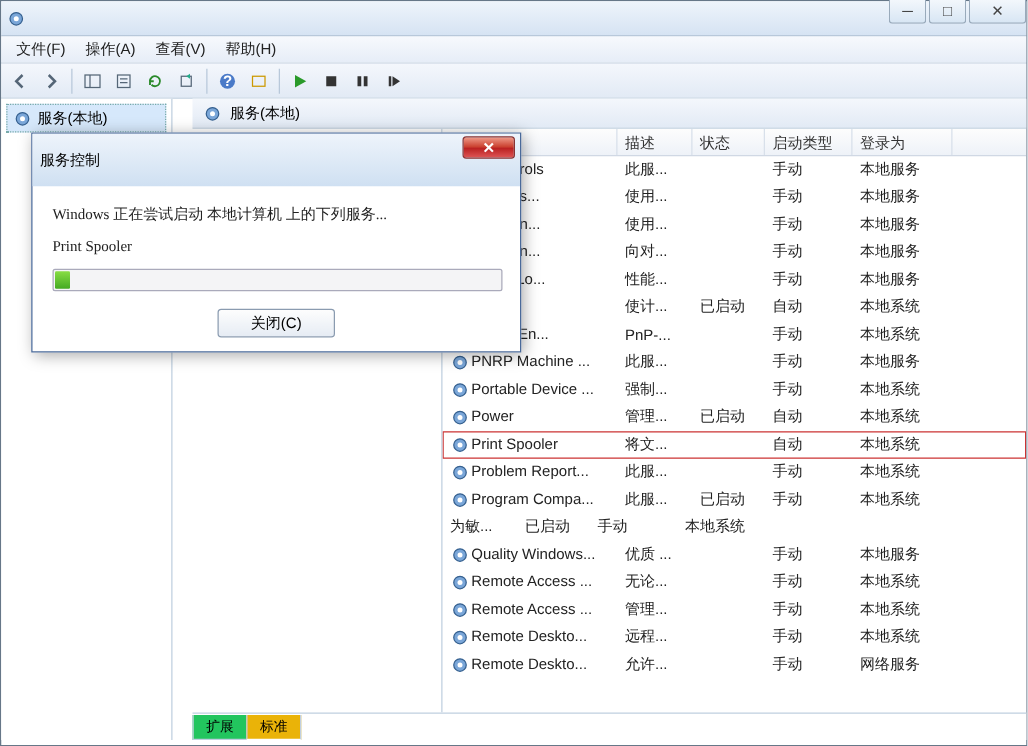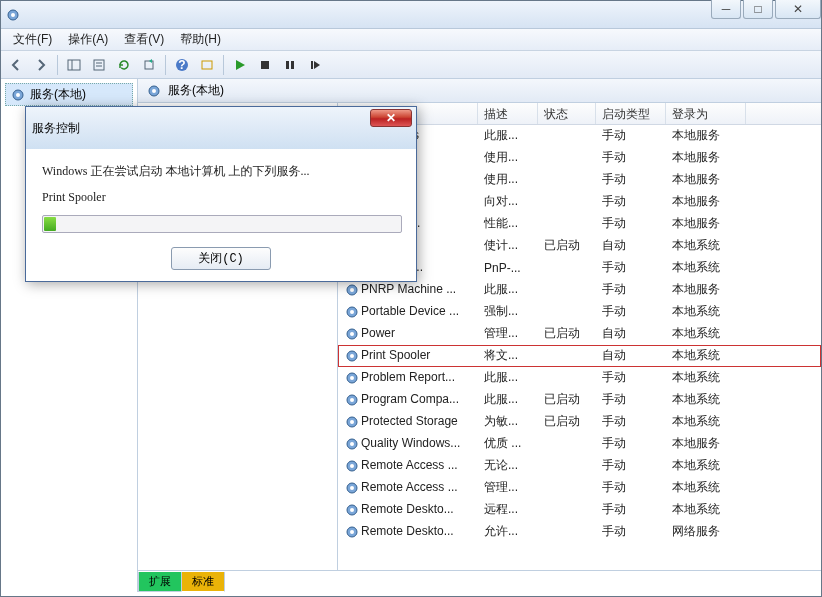--- a/index.html
+++ b/index.html
@@ -10,21 +10,21 @@
   .titlebar .icon { width: 16px; height: 16px; margin-right: 4px; }
   .titlebar .title { flex: 1; color: #1a1a1a; }
   .winbtns { position: absolute; right: 0; top: -2px; display: flex; gap: 2px; }
   .winbtn { width: 30px; height: 20px; border: 1px solid #9ab; border-top: none; border-radius: 0 0 3px 3px; background: linear-gradient(#f4f8fc,#d8e6f4); display: flex; align-items: center; justify-content: center; color: #444; }
   .winbtn.close { width: 46px; background: linear-gradient(#f4f8fc,#d8e6f4); }
   .menubar { height: 22px; background: linear-gradient(#f7f9fd,#e6edf7); border-bottom: 1px solid #c8d4e2; display: flex; align-items: center; padding: 0 4px; }
   .menubar span { padding: 2px 8px; color: #222; }
   .toolbar { height: 28px; background: linear-gradient(#f4f7fc,#e2eaf5); border-bottom: 1px solid #c0cfe0; display: flex; align-items: center; padding: 0 4px; gap: 3px; }
   .toolbar .sep { width: 1px; height: 20px; background: #b8c8da; margin: 0 2px; }
   .tbtn { width: 22px; height: 22px; display: flex; align-items: center; justify-content: center; border-radius: 2px; }
-  .body { display: flex; height: calc(100% - 28px - 22px - 28px - 4px); }
+  .body { display: flex; height: calc(100% - 28px - 22px - 28px - 4px); gap: 16px; }
   .nav { width: 137px; border-right: 1px solid #c0cfe0; background: #fff; padding: 4px; }
   .nav-item { display: flex; align-items: center; gap: 4px; padding: 2px 4px; border: 1px dotted transparent; }
   .nav-item.sel { background: #d6e8fb; border: 1px dotted #7aa; }
   .main { flex: 1; display: flex; flex-direction: column; background: #fff; }
   .main-hdr { height: 24px; background: linear-gradient(#f4f7fc,#e2eaf5); border-bottom: 1px solid #c0cfe0; display: flex; align-items: center; padding: 0 8px; gap: 6px; }
   .content { flex: 1; overflow: hidden; position: relative; }
   .leftpanel { width: 200px; border-right: 1px solid #c0cfe0; height: 100%; position: absolute; left: 0; top: 0; }
   .list { position: absolute; left: 200px; right: 0; top: 0; bottom: 0; overflow: auto; }
   .cols { display: flex; height: 22px; background: linear-gradient(#fdfdfd,#eef2f8); border-bottom: 1px solid #d0d8e4; position: sticky; top: 0; }
   .col { border-right: 1px solid #d8e0ea; padding: 3px 6px; color: #333; }
@@ -38,21 +38,21 @@
   .tab.active { background: #eab308; border-bottom-color: #fff; }
 
   .dialog { position: absolute; left: 25px; top: 106px; width: 392px; height: 176px; background: #fff; border: 1px solid #4a6a9a; box-shadow: 2px 2px 12px rgba(0,0,0,.35); }
   .dlg-title { height: 42px; background: linear-gradient(#eef4fb,#cfe0f2); display: flex; align-items: center; padding: 0 6px; position: relative; }
   .dlg-close { position: absolute; right: 4px; top: 2px; width: 42px; height: 18px; border-radius: 3px; background: linear-gradient(#e98,#c43 45%,#b22 55%,#d55); border: 1px solid #833; color: #fff; display: flex; align-items: center; justify-content: center; font-weight: bold; }
   .dlg-body { padding: 14px 16px 10px 16px; }
   .dlg-body p { margin-bottom: 10px; color: #222; font-family: SimSun, serif; }
   .progress { width: 360px; height: 18px; border: 1px solid #aab; background: #f4f4f6; border-radius: 2px; margin-top: 8px; position: relative; }
   .progress .bar { position: absolute; left: 1px; top: 1px; bottom: 1px; width: 12px; background: linear-gradient(#8d4,#4a2); border-radius: 1px; }
   .dlg-btns { text-align: center; margin-top: 14px; }
-  .dlg-btn { padding: 2px 26px; border: 1px solid #8a9bb0; background: linear-gradient(#fdfdfd,#e6ecf4); border-radius: 3px; font-family: Liberation Mono, monospace; }
+  .dlg-btn { padding: 2px 26px; border: 1px solid #8a9bb0; background: linear-gradient(#fdfdfd,#e6ecf4); border-radius: 3px; }
   .gear { width:16px; height:16px; }
 </style>
 </head>
 <body>
 
 <div class="outer-blur"></div>
 
 <div class="window">
   <div class="titlebar">
     <svg class="icon gear" viewBox="0 0 16 16">
@@ -301,24 +301,20 @@
                 <div class="cell c1"><svg class="svc-icon" viewBox="0 0 16 16">
                     <circle cx="8" cy="8" r="5" fill="#7aa6d8" stroke="#35608f"></circle>
                     <circle cx="8" cy="8" r="2" fill="#fff"></circle>
                   </svg>Program Compa...</div>
                 <div class="cell c2">此服...</div>
                 <div class="cell c3">已启动</div>
                 <div class="cell c4">手动</div>
                 <div class="cell c5">本地系统</div>
               </div>
               <div class="row">
-                <div class="cell c1"><svg class="svc-icon" viewBox="0 0 16 16">
-                    <circle cx="8" cy="8" r="5" fill="#7aa6d8" stroke="#35608f"></circle>
-                    <circle cx="8" cy="8" r="2" fill="#fff"></circle>
-                  </svg>Protected Storage</div>
                 <div class="cell c2">为敏...</div>
                 <div class="cell c3">已启动</div>
                 <div class="cell c4">手动</div>
                 <div class="cell c5">本地系统</div>
               </div>
               <div class="row">
                 <div class="cell c1"><svg class="svc-icon" viewBox="0 0 16 16">
                     <circle cx="8" cy="8" r="5" fill="#7aa6d8" stroke="#35608f"></circle>
                     <circle cx="8" cy="8" r="2" fill="#fff"></circle>
                   </svg>Quality Windows...</div>

